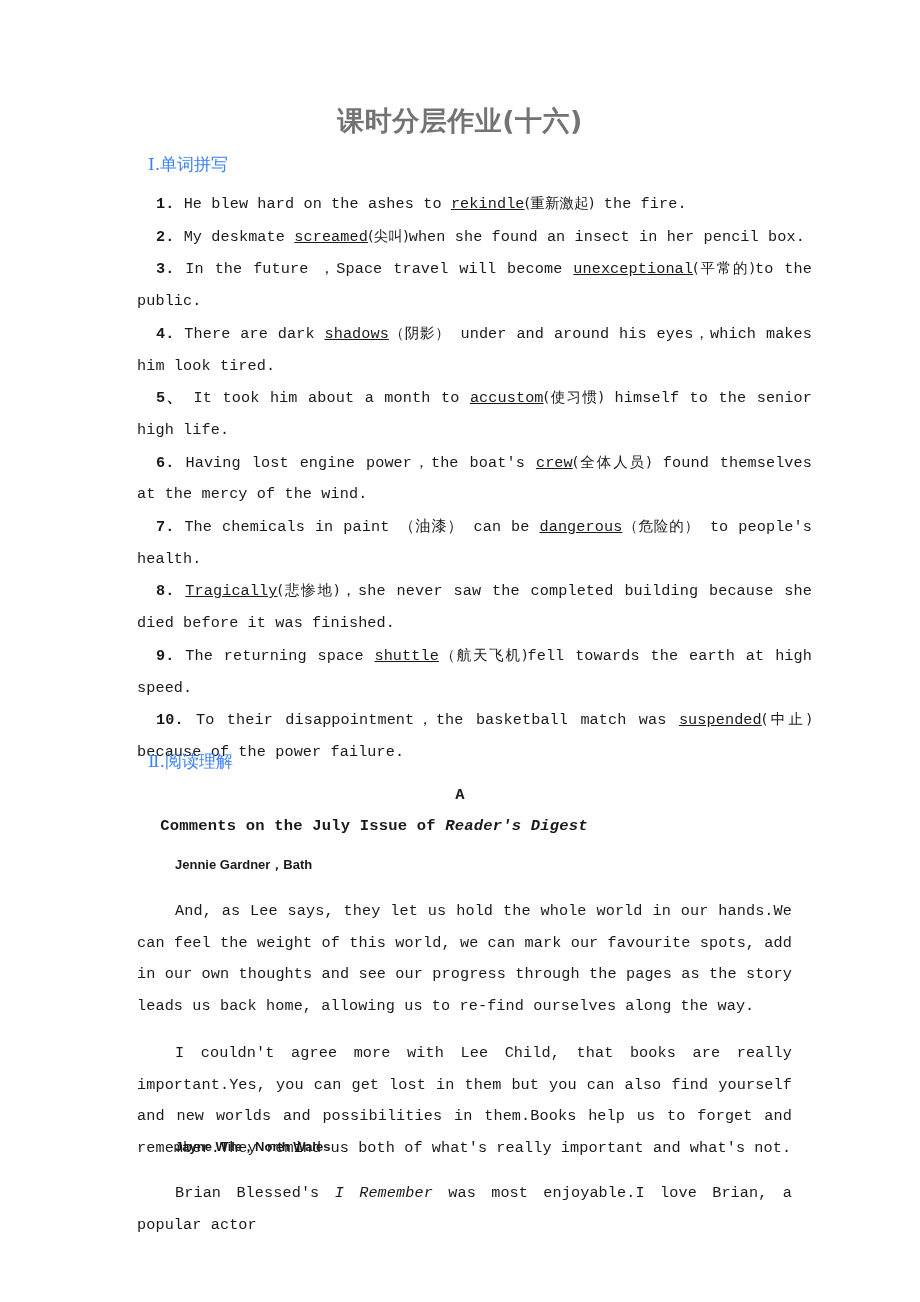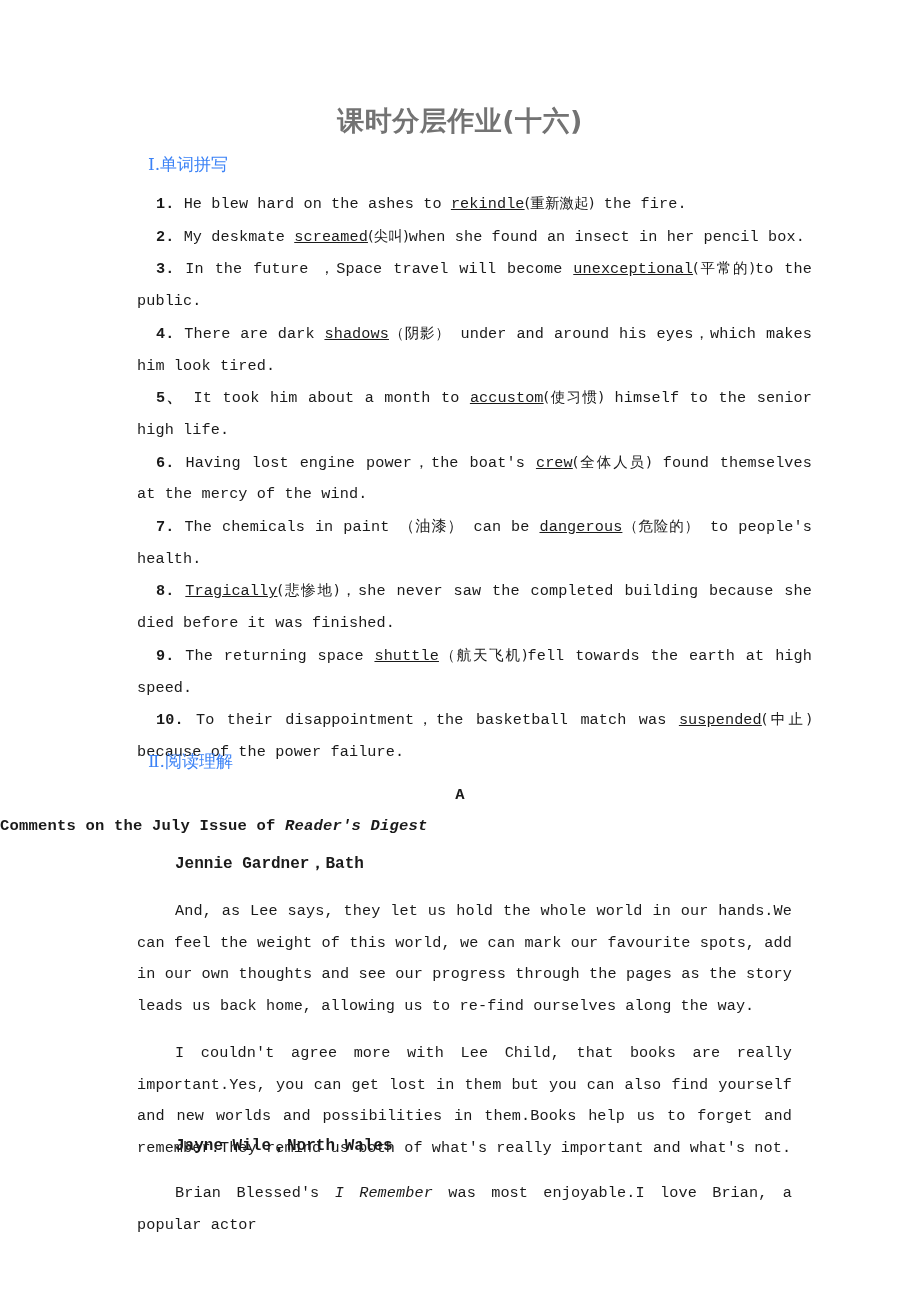--- a/index.html
+++ b/index.html
@@ -85,39 +85,39 @@
     text-align: center;
     font-weight: bold;
     font-size: 15.5px;
     font-family: "Liberation Mono", "DejaVu Sans Mono", monospace;
   }
   .passage-title {
     position: absolute;
     left: 0;
     top: 817px;
     width: 748px;
-    text-align: left;
+    text-align: center;
     font-weight: bold;
     font-size: 15.5px;
     font-family: "Liberation Mono", "DejaVu Sans Mono", monospace;
     letter-spacing: 0.2px;
   }
   .passage-title i { font-style: italic; }
 
   .reader-block {
     position: absolute;
     left: 137px;
     width: 655px;
   }
   .byline {
     font-weight: bold;
-    font-size: 16px;
+    font-size: 13px;
     line-height: 31.7px;
     text-indent: 38px;
-    font-family: Liberation Mono, monospace;
+    font-family: Liberation Sans, sans-serif;
   }
   .para {
     font-size: 15.2px;
     line-height: 31.7px;
     text-align: justify;
     text-justify: inter-word;
     text-indent: 38px;
     font-family: "Liberation Mono", "DejaVu Sans Mono", monospace;
     letter-spacing: 0.1px;
   }

